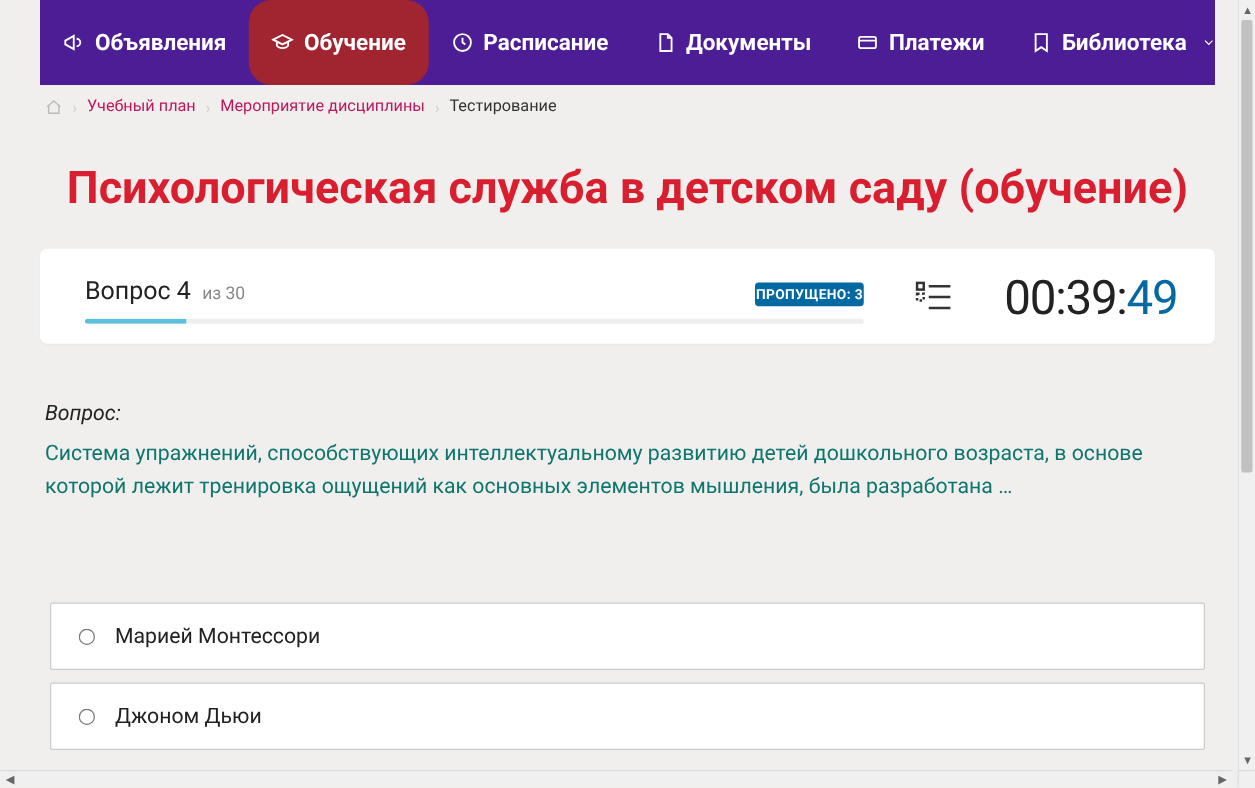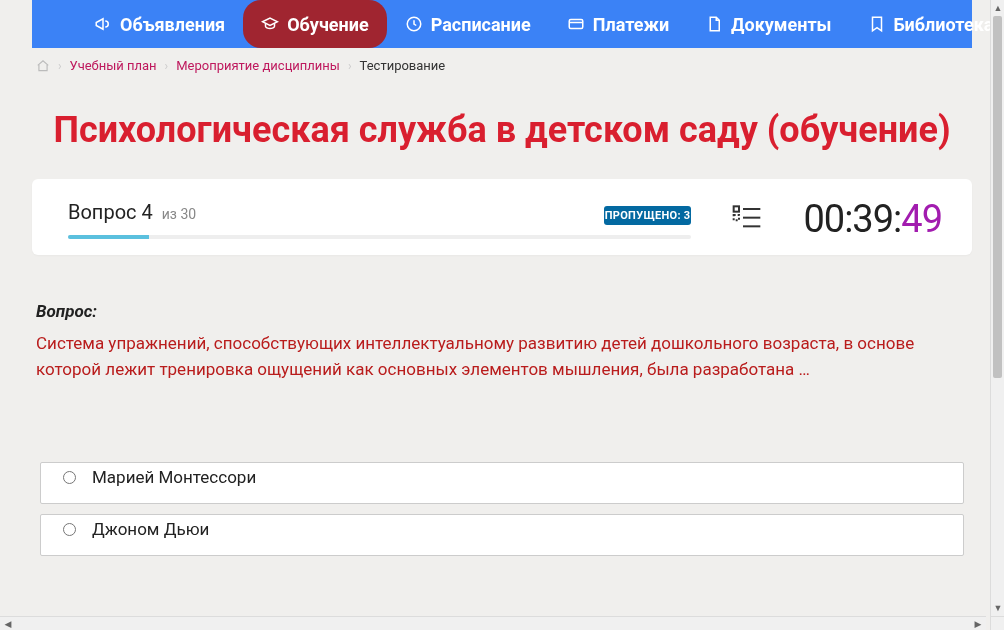--- a/index.html
+++ b/index.html
@@ -10,23 +10,22 @@
       overflow-x: hidden;
     }
     .container {
       width: 940px;
       margin: 0 auto;
     }
     
     .nav {
       display: flex;
       align-items: stretch;
-      background: #3b82f6;
-      height: 48px;
-      padding-left: 44px;
+      background: #4c1d95;
+      height: 68px;
     }
     .nav-item {
       display: flex;
       align-items: center;
       padding: 0 18px;
       color: #fff;
       font-weight: 700;
       font-size: 18px;
       cursor: pointer;
       gap: 8px;
@@ -108,38 +107,38 @@
     }
     .list-icon svg { width: 32px; height: 32px; stroke: #333; fill: none; stroke-width: 1.5; }
 
     .timer {
       font-size: 38px;
       color: #222;
       font-weight: 400;
       font-family: inherit;
       letter-spacing: -1px;
     }
-    .timer .tsec { color: #a21caf; }
+    .timer .tsec { color: #0369a1; }
 
     
     .question-area { padding: 46px 4px 30px; }
-    .q-prompt-label { font-weight: 700; font-style: italic; font-size: 17px; color: #222; margin-bottom: 10px; }
-    .q-text { font-size: 17px; color: #b91c1c; line-height: 1.5; }
+    .q-prompt-label { font-weight: 400; font-style: italic; font-size: 17px; color: #222; margin-bottom: 10px; }
+    .q-text { font-size: 17px; color: #0f766e; line-height: 1.5; }
     .answer-type-line { margin-top: 48px; font-size: 17px; color: #222; }
     .answer-type-line .at-label { font-weight: 700; font-style: italic; }
 
     
     .options { padding: 50px 8px 0; }
     .option {
       border: 1px solid #ccc;
       background: #fff;
       border-radius: 2px;
       display: flex;
       align-items: center;
-      padding: 4px 16px 16px 22px;
+      padding: 16px 16px 16px 22px;
       margin-bottom: 10px;
       cursor: pointer;
       font-size: 17px;
       color: #222;
       gap: 16px;
     }
     .option input[type=radio] {
       width: 13px;
       height: 13px;
       margin: 0;
@@ -213,31 +212,31 @@
     </div>
     <div class="nav-item">
       <svg viewBox="0 0 24 24">
           <circle cx="12" cy="12" r="9"></circle>
           <path d="M12 7v5l3 2"></path>
         </svg>
       <span>Расписание</span>
     </div>
     <div class="nav-item">
       <svg viewBox="0 0 24 24">
+          <path d="M7 3h8l4 4v14H7z"></path>
+          <path d="M15 3v4h4"></path>
+        </svg>
+      <span>Документы</span>
+    </div>
+    <div class="nav-item">
+      <svg viewBox="0 0 24 24">
           <rect x="3" y="6" width="18" height="12" rx="2"></rect>
           <path d="M3 10h18"></path>
         </svg>
       <span>Платежи</span>
-    </div>
-    <div class="nav-item">
-      <svg viewBox="0 0 24 24">
-          <path d="M7 3h8l4 4v14H7z"></path>
-          <path d="M15 3v4h4"></path>
-        </svg>
-      <span>Документы</span>
     </div>
     <div class="nav-item">
       <svg viewBox="0 0 24 24">
           <path d="M6 3h12v18l-6-4-6 4z"></path>
         </svg>
       <span>Библиотека</span>
       <svg class="chev" viewBox="0 0 24 24" style="width:12px;height:12px;">
           <path d="M6 9l6 6 6-6"></path>
         </svg>
     </div>

